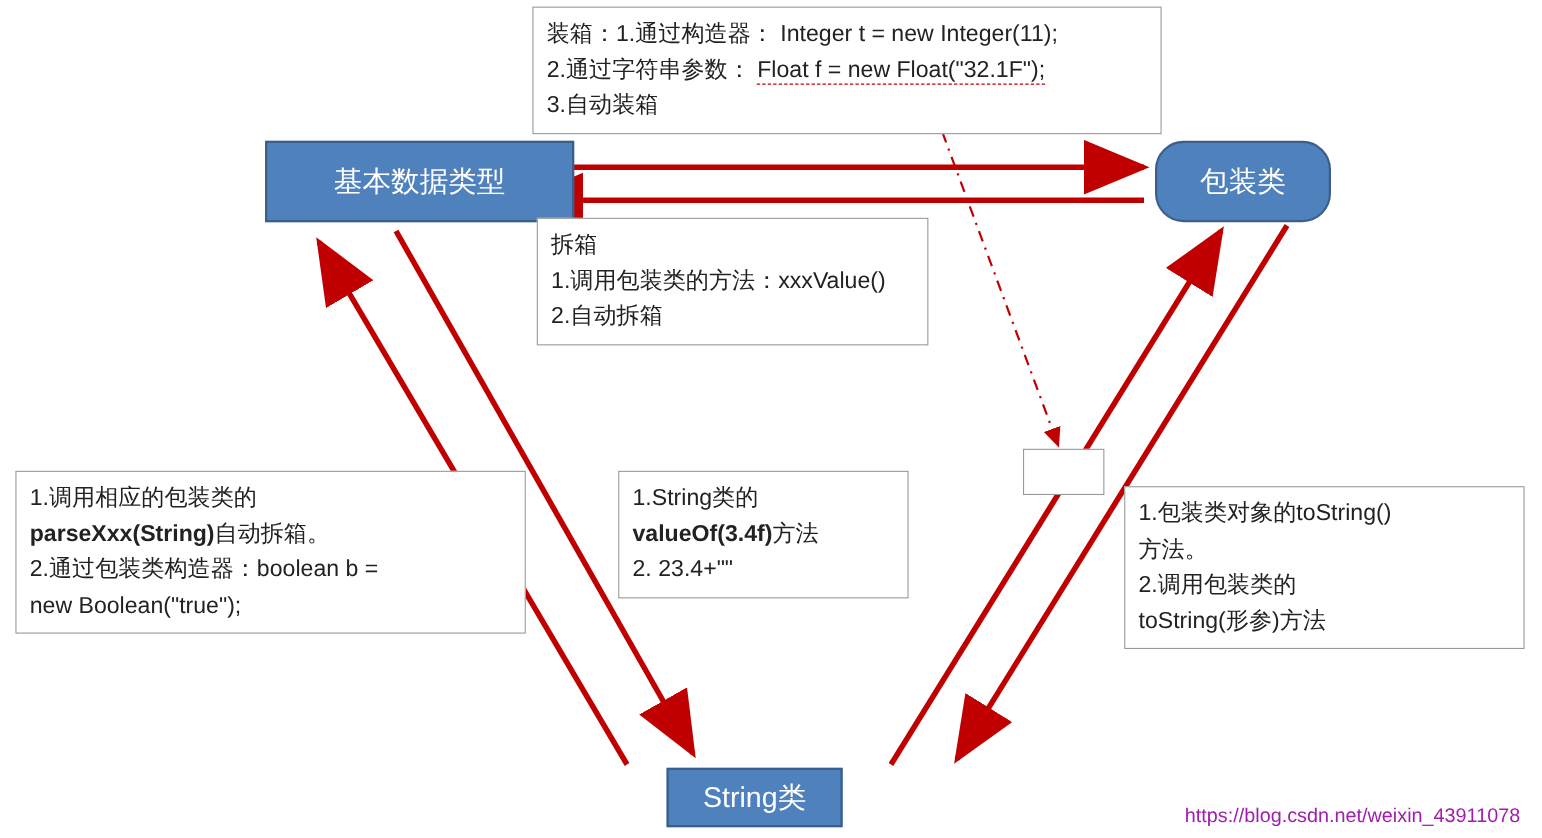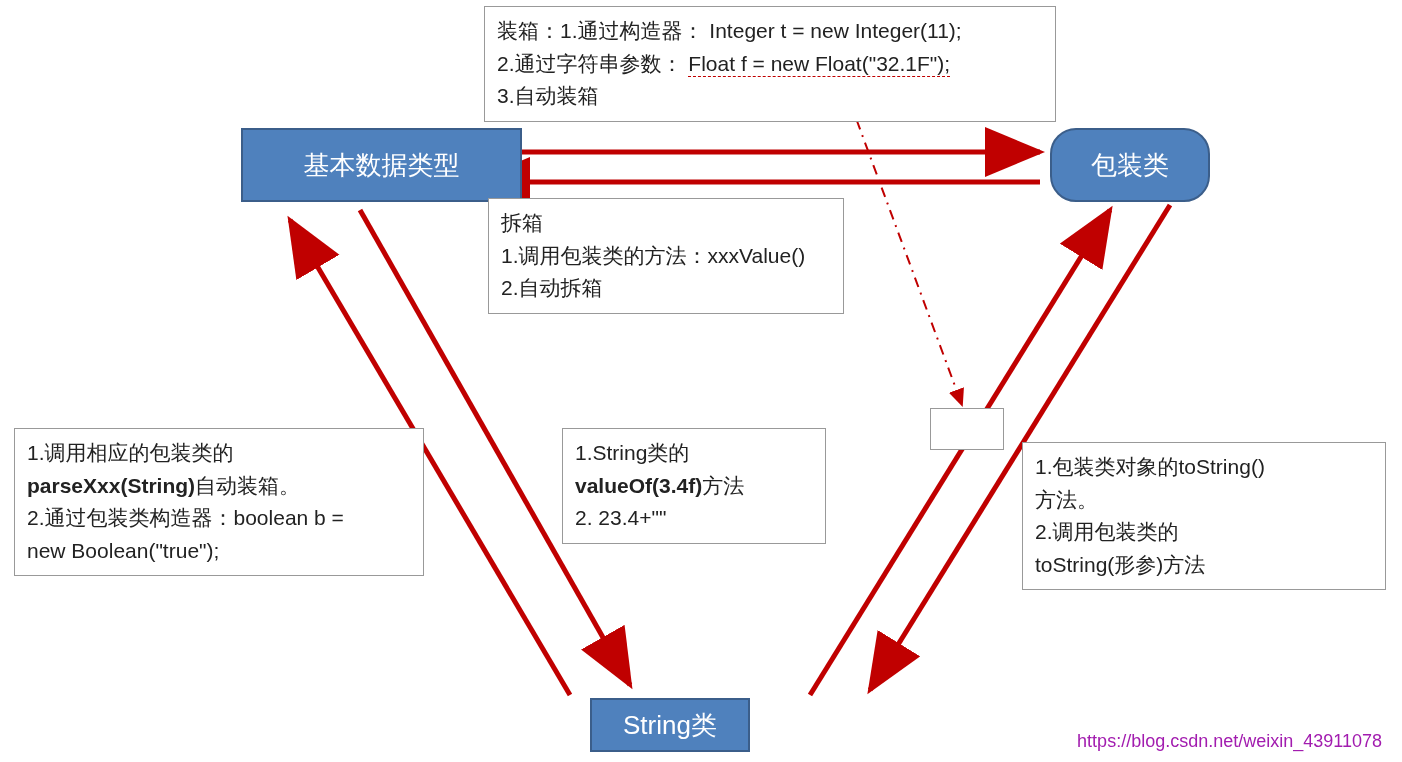--- a/index.html
+++ b/index.html
@@ -86,21 +86,21 @@
 </svg>
 
 <div class="node" style="left:205px; top:128px; width:281px; height:74px;margin-left:36px;">
   <span>基本数据类型</span>
 </div>
 
 <div class="node" style="left:1050px; top:128px; width:160px; height:74px;border-radius:26px;">
   <span>包装类</span>
 </div>
 
-<div class="node" style="left:590px; top:698px; width:160px; height:54px;">
+<div class="node" style="left:606px; top:698px; width:160px; height:54px;">
   <span>String类</span>
 </div>
 
 <div class="textbox" style="left:484px; top:6px; width:572px;">
   <div>
     <span>装箱：1.通过构造器：</span>
     <span>Integer t = new Integer(11);</span>
   </div>
   <div>
     <span>2.通过字符串参数：</span>
@@ -108,26 +108,26 @@
   </div>
   <div>3.自动装箱</div>
 </div>
 
 <div class="textbox" style="left:488px; top:198px; width:356px;">
   <div>拆箱</div>
   <div>1.调用包装类的方法：xxxValue()</div>
   <div>2.自动拆箱</div>
 </div>
 
-<div class="textbox" style="left:14px; top:428px; width:410px;">
+<div class="textbox" style="left:14px; top:428px; width:464px;">
   <div>
     <span>1.调用相应的包装类的</span>
   </div>
   <div>
-    <span class="b">parseXxx(String)</span><span>自动装箱。</span>
+    <span class="b">parseXxx(String)</span><span>自动拆箱。</span>
   </div>
   <div>2.通过包装类构造器：boolean b =</div>
   <div>new Boolean("true");</div>
 </div>
 
 <div class="textbox" style="left:562px; top:428px; width:264px;">
   <div>1.String类的</div>
   <div>
     <span class="b">valueOf(3.4f)</span><span>方法</span>
   </div>

